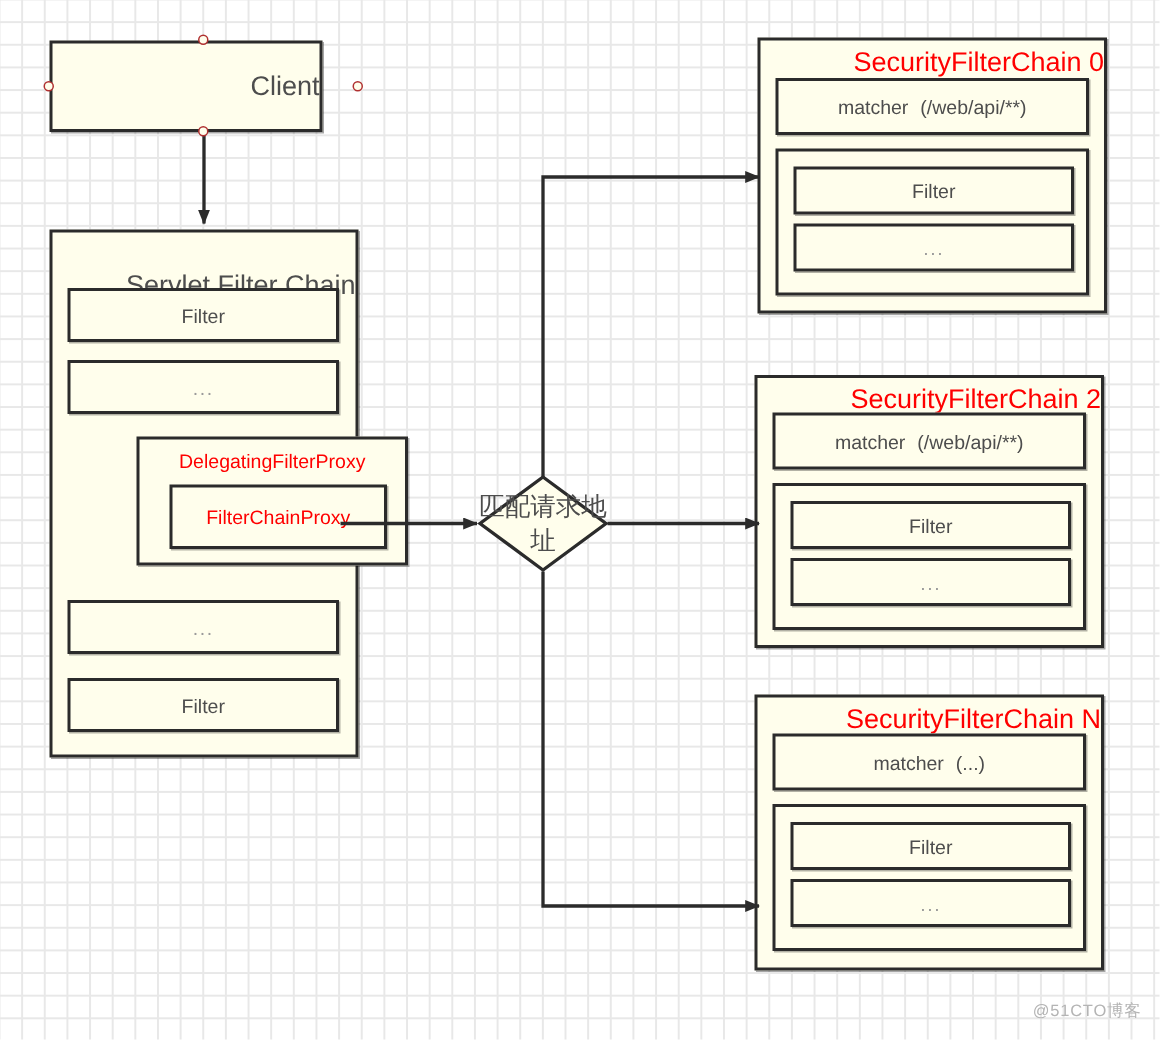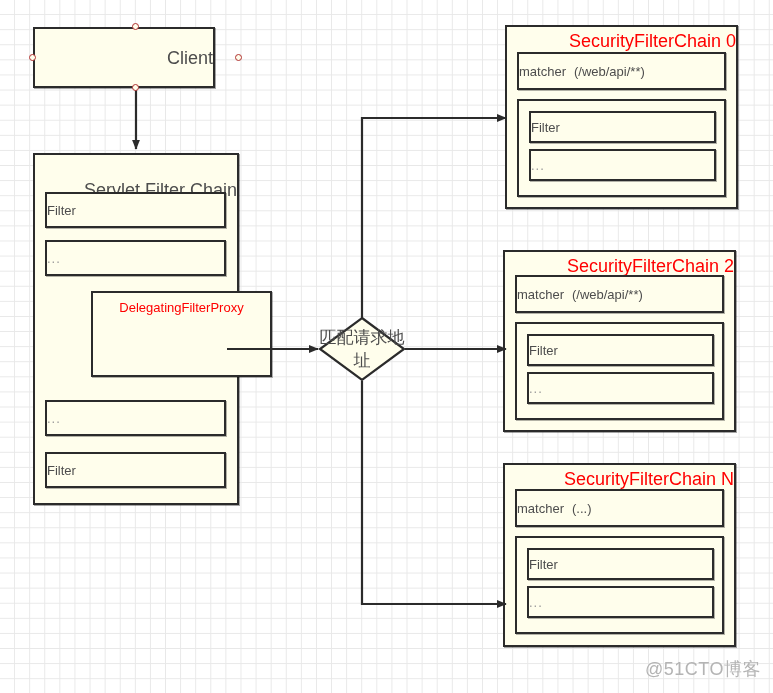--- a/index.html
+++ b/index.html
@@ -48,21 +48,21 @@
   .node-title.red { color: #ff0000; }
 
   .cell {
     position: absolute;
     background: #fffeec;
     border: 2px solid #2b2b2b;
     box-sizing: border-box;
     box-shadow: 1px 1px 0 rgba(0,0,0,0.3);
     display: flex;
     align-items: center;
-    justify-content: flex-start;
+    justify-content: center;
     color: #4d4d4d;
     font-size: 13px;
   }
   .cell.red { color: #ff0000; }
   .cell.container {
     display: block;
   }
 
   .ellipsis {
     color: #9a9a9a;
@@ -107,21 +107,21 @@
     height: 693px;
     z-index: 3;
     pointer-events: none;
   }
 
   
   #watermark {
     position: absolute;
     right: 12px;
     bottom: 12px;
-    font-size: 18px;
+    font-size: 11px;
     color: #b4b4b4;
     letter-spacing: 0.5px;
     user-select: none;
   }
 </style>
 </head>
 <body>
 
 <div id="canvas">
 
@@ -159,20 +159,23 @@
     <span>Filter</span>
   </div>
 
   <div class="cell" style="left:45px; top:240px; width:181px; height:36px;">
     <span class="ellipsis">...</span>
   </div>
 
   <div class="cell container" style="left:45px; top:291px; width:181px; height:86px;margin-left:46px;">
     <div style="position:absolute; left:0; right:0; top:7px; text-align:center;
                 color:#ff0000; font-size:13px;">DelegatingFilterProxy</div>
+    <div class="cell red" style="left:20px; top:30px; width:145px; height:43px;">
+      <span>FilterChainProxy</span>
+    </div>
   </div>
 
   <div class="cell" style="left:45px; top:400px; width:181px; height:36px;">
     <span class="ellipsis">...</span>
   </div>
 
   <div class="cell" style="left:45px; top:452px; width:181px; height:36px;">
     <span>Filter</span>
   </div>
 

